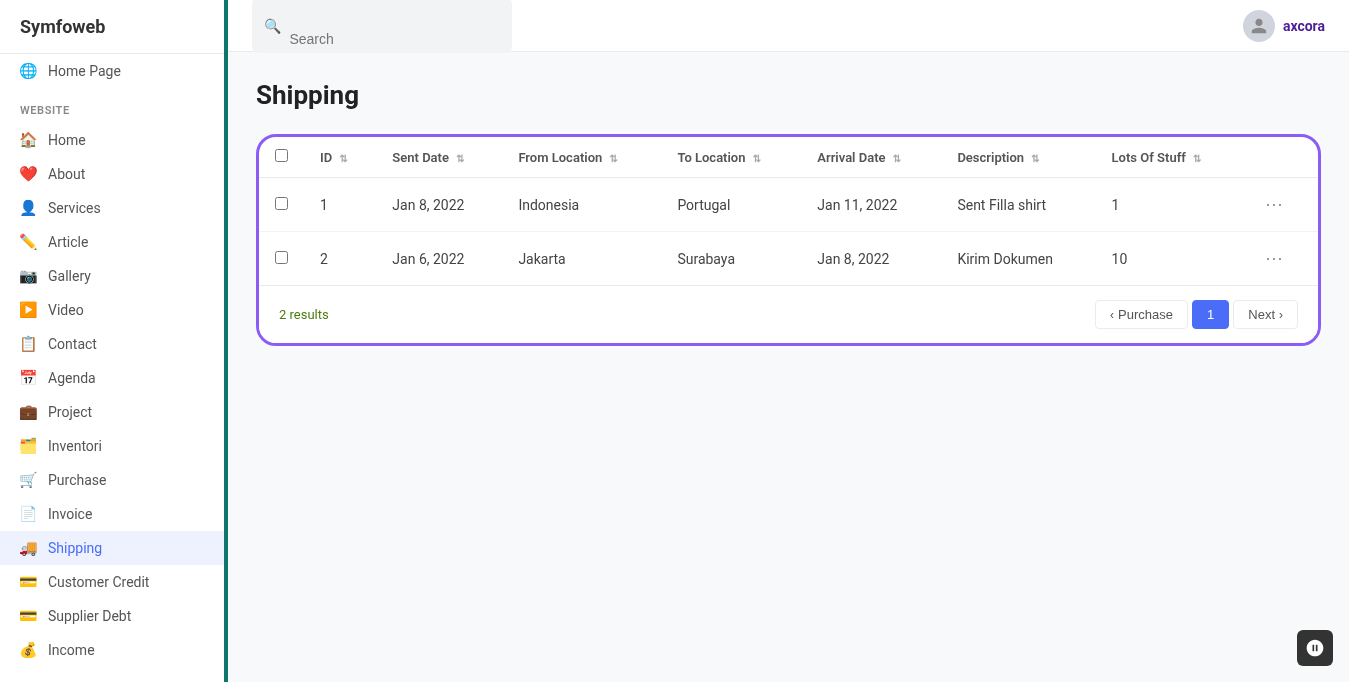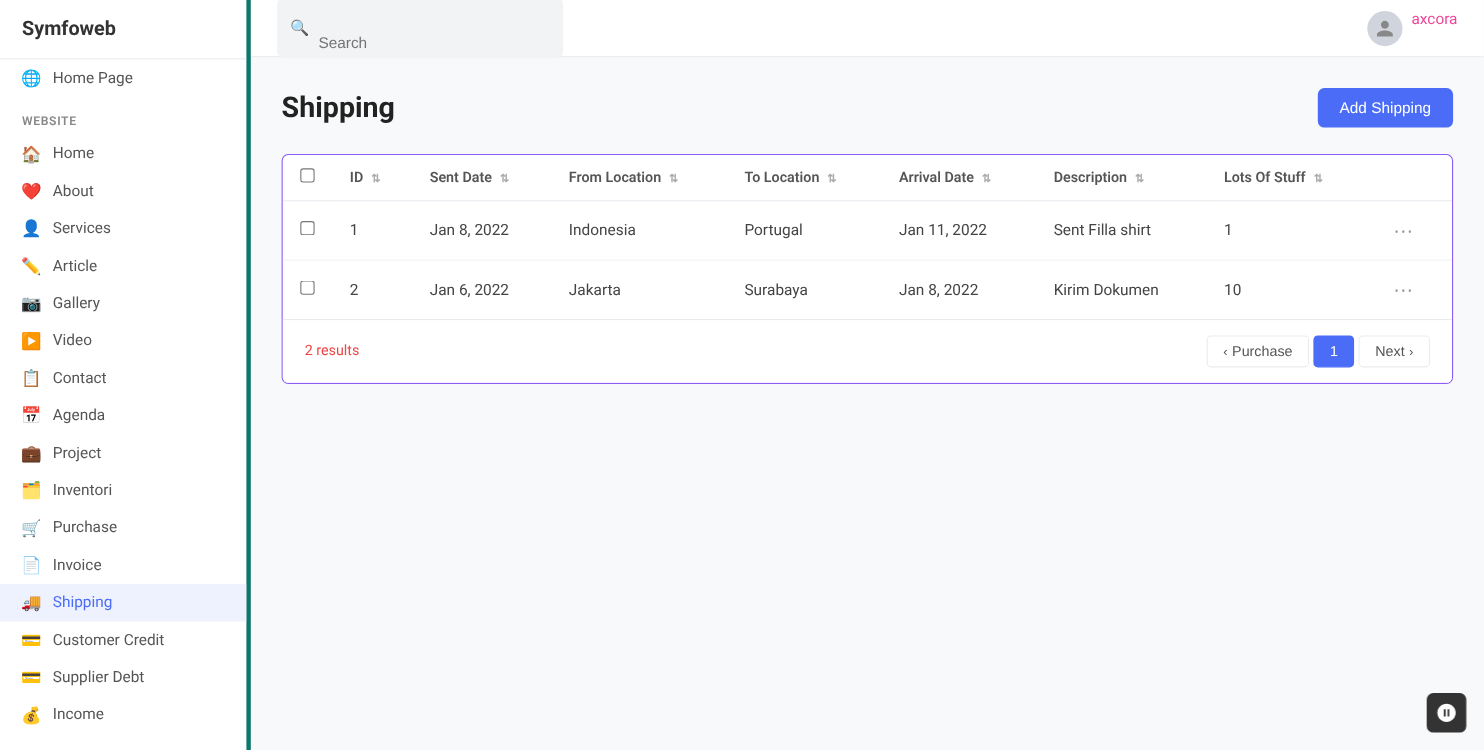--- a/index.html
+++ b/index.html
@@ -13,44 +13,44 @@
     .sidebar-item.active { color: #4a6cf7; background: #eef1fe; }
     .sidebar-icon { width: 18px; height: 18px; display: flex; align-items: center; justify-content: center; font-size: 15px; flex-shrink: 0; }
 
     
     .main { flex: 1; display: flex; flex-direction: column; overflow: hidden; }
 
     
     .topbar { background: #fff; border-bottom: 1px solid #e9ecef; padding: 0 24px; height: 52px; display: flex; align-items: center; justify-content: space-between; }
     .search-wrapper { display: flex; align-items: center; gap: 8px; background: #f1f3f5; border-radius: 6px; padding: 6px 12px; width: 260px; }
     .search-wrapper input { border: none; background: transparent; outline: none; font-size: 14px; color: #555; width: 100%; margin-top: 27px; }
-    .user-area { display: flex; gap: 8px; color: #ec4899; }
+    .user-area { display: flex; align-items: center; gap: 8px; color: #4c1d95; font-weight: bold; }
     .user-avatar { width: 32px; height: 32px; background: #d0d5dd; border-radius: 50%; display: flex; align-items: center; justify-content: center; }
 
     
     .content { flex: 1; padding: 28px 28px; overflow-y: auto; }
     .content-header { display: flex; align-items: center; justify-content: space-between; margin-bottom: 24px; }
     .content-title { font-size: 26px; font-weight: 700; color: #222; }
     .btn-add { background: #4a6cf7; color: #fff; border: none; border-radius: 6px; padding: 10px 20px; font-size: 14px; font-weight: 500; cursor: pointer; }
 
     
-    .table-wrapper { background: #fff; border-radius: 6px; border: 1px solid #8b5cf6; overflow: hidden; }
+    .table-wrapper { background: #fff; border-radius: 20px; border: 3px solid #8b5cf6; overflow: hidden; }
     table { width: 100%; border-collapse: collapse; }
     thead tr { border-bottom: 1px solid #e9ecef; }
     thead th { padding: 12px 16px; text-align: left; font-size: 13px; font-weight: 600; color: #555; white-space: nowrap; }
     thead th.check-col { width: 40px; }
     .sort-icon { font-size: 10px; color: #aaa; margin-left: 4px; }
     tbody tr { border-bottom: 1px solid #f1f3f5; }
     tbody tr:last-child { border-bottom: none; }
     tbody td { padding: 14px 16px; font-size: 14px; color: #444; }
     .actions-btn { background: none; border: none; cursor: pointer; color: #888; font-size: 18px; padding: 2px 6px; border-radius: 4px; }
 
     
     .pagination-bar { display: flex; align-items: center; justify-content: space-between; padding: 14px 20px; border-top: 1px solid #e9ecef; background: #fff; }
-    .results-count { font-size: 13px; color: #ef4444; }
+    .results-count { font-size: 13px; color: #4d7c0f; }
     .pagination-controls { display: flex; align-items: center; gap: 4px; }
     .page-btn { display: flex; align-items: center; gap: 4px; padding: 6px 14px; border: 1px solid #e9ecef; background: #fff; border-radius: 4px; cursor: pointer; font-size: 13px; color: #555; }
     .page-btn.active { background: #4a6cf7; color: #fff; border-color: #4a6cf7; }
     .page-btn:disabled { opacity: 0.5; cursor: not-allowed; }
     .chevron { font-size: 12px; }
 
     
     .symfony-badge { position: fixed; bottom: 16px; right: 16px; width: 36px; height: 36px; background: #333; border-radius: 6px; display: flex; align-items: center; justify-content: center; color: #fff; font-size: 18px; cursor: pointer; }
   </style>
 </head>
@@ -146,21 +146,20 @@
             <path d="M12 12c2.7 0 4.8-2.1 4.8-4.8S14.7 2.4 12 2.4 7.2 4.5 7.2 7.2 9.3 12 12 12zm0 2.4c-3.2 0-9.6 1.6-9.6 4.8v2.4h19.2v-2.4c0-3.2-6.4-4.8-9.6-4.8z"></path>
           </svg>
       </div>
       <span>axcora</span>
     </div>
   </header>
 
   <div class="content">
     <div class="content-header">
       <h1 class="content-title">Shipping</h1>
-      <button class="btn-add">Add Shipping</button>
     </div>
 
     <div class="table-wrapper">
       <table>
         <thead>
           <tr>
             <th class="check-col">
               <input type="checkbox" style="">
             </th>
             <th>ID <span class="sort-icon">⇅</span></th>

